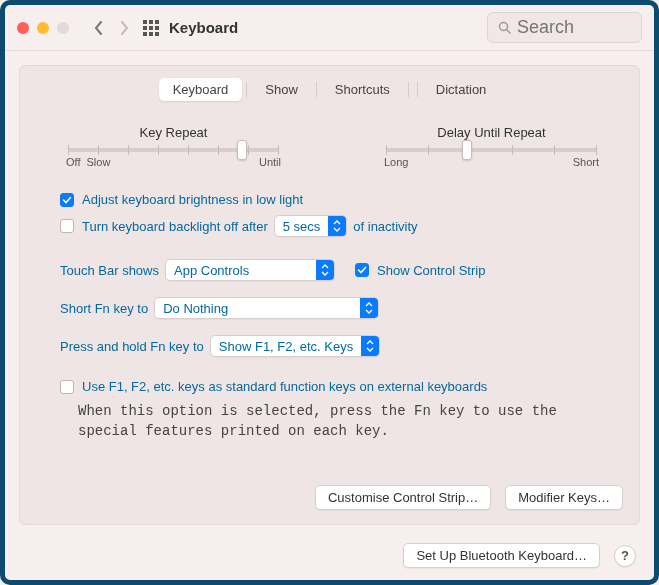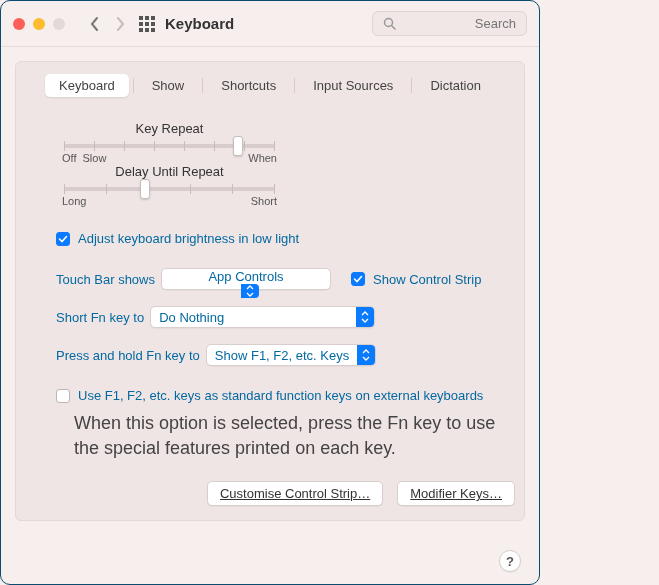--- a/index.html
+++ b/index.html
@@ -3,59 +3,59 @@
 <meta charset="utf-8">
 <style>
   * { box-sizing: border-box; margin: 0; padding: 0; }
   html, body { width: 659px; height: 585px; overflow: hidden; }
   body {
     font-family: -apple-system, "Helvetica Neue", Arial, sans-serif;
     font-size: 13px;
     background: #f7eeee;
     color: #333;
   }
-  .window { width: 540px; height: 585px; background: #f7eeee; border: 1px solid #0c4a6e; border-radius: 10px; position: relative; }
+  .window { width: 659px; height: 585px; background: #f7eeee; border: 5px solid #0c4a6e; border-radius: 10px; position: relative; }
   .titlebar { height: 46px; display: flex; align-items: center; padding: 0 12px; border-bottom: 1px solid #e4dada; }
   .traffic { display: flex; gap: 8px; margin-right: 16px; }
   .dot { width: 12px; height: 12px; border-radius: 50%; }
   .dot.red { background: #ff5f57; }
   .dot.yellow { background: #febc2e; }
   .dot.gray { background: #e3d9d9; }
   .navbtn { width: 22px; height: 22px; display: flex; align-items: center; justify-content: center; color: #888; margin: 0 2px; }
   .grid-icon { margin: 0 10px 0 6px; display: grid; grid-template-columns: repeat(3,4px); grid-template-rows: repeat(3,4px); gap: 2px; }
   .grid-icon span { background: #555; width: 4px; height: 4px; }
   .wintitle { font-weight: 600; font-size: 15px; color: #333; }
   .searchwrap { margin-left: auto; display: flex; align-items: center; background: #f1e7e7; border: 1px solid #e0d5d5; border-radius: 6px; padding: 4px 10px; width: 155px; color: #999; }
   .searchwrap svg { margin-right: 6px; flex-shrink: 0; }
-  .searchwrap input { border: none; background: transparent; outline: none; font-size: 13px; width: 100%; color: #555; text-align: right; }
+  .searchwrap input { border: none; background: transparent; outline: none; font-size: 18px; width: 100%; color: #555; }
   .panel { margin: 14px; background: #f0e5e5; border: 1px solid #e4d9d9; border-radius: 6px; padding-bottom: 14px; height: 460px; position: relative; }
   .tabs { display: flex; justify-content: center; margin-top: 12px; }
   .tabs .tab { padding: 4px 14px; font-size: 13px; color: #444; border-radius: 5px; cursor: default; }
   .tabs .tab.active { background: #fff; box-shadow: 0 1px 2px rgba(0,0,0,0.1); }
   .tabs .sep { width: 1px; background: #d6caca; margin: 4px 4px; }
-  .sliders-row { display: flex; padding: 24px 40px 6px 46px; flex-direction: column; }
+  .sliders-row { display: flex; justify-content: space-between; padding: 24px 40px 6px 46px; }
   .slider-group { width: 215px; }
   .slider-group .lbl { text-align: center; font-size: 13px; margin-bottom: 8px; color: #333; }
   .track { height: 4px; background: #d8cccc; border-radius: 2px; position: relative; margin: 8px 2px 4px 2px; }
   .ticks { position: absolute; top: -3px; left: 0; right: 0; display: flex; justify-content: space-between; }
   .tick { width: 1px; height: 10px; background: #c8bcbc; }
   .thumb { width: 10px; height: 20px; background: #fff; border: 1px solid #c8bcbc; border-radius: 3px; position: absolute; top: -8px; box-shadow: 0 1px 2px rgba(0,0,0,0.15); }
   .range-labels { display: flex; justify-content: space-between; font-size: 11px; color: #555; }
   .range-labels .off { margin-right: 6px; }
   .formrow { display: flex; align-items: center; padding: 4px 16px 4px 40px; font-size: 13px; color: #0369a1; }
   .formrow.indent { padding-left: 58px; font-size: 12.5px; color: #444; }
   .checkbox { width: 14px; height: 14px; border: 1px solid #c0b5b5; border-radius: 3px; background: #fff; margin-right: 8px; display: flex; align-items: center; justify-content: center; flex-shrink: 0; }
   .checkbox.checked { background: #0a7aff; border-color: #0a7aff; }
   .checkbox.checked svg { display: block; }
   .checkbox svg { display: none; }
   .select { display: inline-flex; align-items: center; background: #fff; border: 1px solid #d8cece; border-radius: 5px; height: 22px; padding: 0 0 0 8px; margin: 0 6px; box-shadow: 0 1px 1px rgba(0,0,0,0.04); }
   .select .val { padding-right: 8px; }
   .select .stepper { background: #0a7aff; width: 18px; height: 20px; border-radius: 0 4px 4px 0; display: flex; flex-direction: column; align-items: center; justify-content: center; }
-  .helptext { font-size: 18px; color: #444; line-height: 1.4; }
-  .btnrow { position: absolute; bottom: 14px; right: 9px; display: flex; gap: 14px; text-decoration: underline; }
+  .helptext { font-size: 14px; color: #444; line-height: 1.4; font-family: Liberation Mono, monospace; }
+  .btnrow { position: absolute; bottom: 14px; right: 16px; display: flex; gap: 14px; }
   .btn { background: #fff; border: 1px solid #d8cece; border-radius: 5px; padding: 4px 12px; font-size: 13px; box-shadow: 0 1px 1px rgba(0,0,0,0.05); }
   .bottomrow { position: absolute; bottom: 12px; right: 18px; display: flex; align-items: center; gap: 14px; }
   .help-circle { width: 22px; height: 22px; border-radius: 50%; background: #fff; border: 1px solid #d8cece; display: flex; align-items: center; justify-content: center; color: #555; font-weight: 600; box-shadow: 0 1px 1px rgba(0,0,0,0.05); }
   .gap8 { height: 8px; }
   .gap14 { height: 14px; }
 </style>
 </head>
 <body>
 
 <div class="window">
@@ -99,21 +99,20 @@
 
   <div class="panel">
 
     <div class="tabs">
       <div class="tab active">Keyboard</div>
       <div class="sep"></div>
       <div class="tab">Show</div>
       <div class="sep"></div>
       <div class="tab">Shortcuts</div>
       <div class="sep"></div>
-      <div class="tab">Input Sources</div>
       <div class="sep"></div>
       <div class="tab">Dictation</div>
     </div>
 
     <div class="sliders-row">
       <div class="slider-group">
         <div class="lbl">Key Repeat</div>
         <div class="track">
           <div class="ticks">
               <div class="tick"></div>
@@ -122,21 +121,21 @@
               <div class="tick"></div>
               <div class="tick"></div>
               <div class="tick"></div>
               <div class="tick"></div>
               <div class="tick"></div>
             </div>
           <div class="thumb" style="left: 80%;"></div>
         </div>
         <div class="range-labels">
           <span><span class="off">Off</span><span>Slow</span></span>
-          <span>When</span>
+          <span>Until</span>
         </div>
       </div>
       <div class="slider-group">
         <div class="lbl">Delay Until Repeat</div>
         <div class="track">
           <div class="ticks">
               <div class="tick"></div>
               <div class="tick"></div>
               <div class="tick"></div>
               <div class="tick"></div>
@@ -156,26 +155,42 @@
 
     <div class="formrow">
       <div class="checkbox checked">
         <svg width="10" height="10" viewBox="0 0 10 10">
             <path d="M1.5 5 L4 7.5 L8.5 2.5" stroke="#fff" stroke-width="1.6" fill="none" stroke-linecap="round"></path>
           </svg>
       </div>
       <span>Adjust keyboard brightness in low light</span>
     </div>
 
+    <div class="formrow">
+      <div class="checkbox">
+        
+      </div>
+      <span>Turn keyboard backlight off after</span>
+      <div class="select">
+        <span class="val">5 secs</span>
+        <span class="stepper">
+          <svg width="8" height="14" viewBox="0 0 8 14">
+              <path d="M1 5 L4 2 L7 5" stroke="#fff" stroke-width="1.3" fill="none"></path>
+              <path d="M1 9 L4 12 L7 9" stroke="#fff" stroke-width="1.3" fill="none"></path>
+            </svg>
+        </span>
+      </div>
+      <span>of inactivity</span>
+    </div>
 
     <div class="gap14"></div>
 
     <div class="formrow">
       <span>Touch Bar shows</span>
-      <div class="select" style="width:170px;flex-direction:column;">
+      <div class="select" style="width:170px;">
         <span class="val" style="flex:1;">App Controls</span>
         <span class="stepper">
           <svg width="8" height="14" viewBox="0 0 8 14">
               <path d="M1 5 L4 2 L7 5" stroke="#fff" stroke-width="1.3" fill="none"></path>
               <path d="M1 9 L4 12 L7 9" stroke="#fff" stroke-width="1.3" fill="none"></path>
             </svg>
         </span>
       </div>
       <div style="width:14px;"></div>
       <div class="checkbox checked">
@@ -229,16 +244,17 @@
     </div>
 
     <div class="btnrow">
       <div class="btn">Customise Control Strip…</div>
       <div class="btn">Modifier Keys…</div>
     </div>
 
   </div>
 
   <div class="bottomrow">
+    <div class="btn">Set Up Bluetooth Keyboard…</div>
     <div class="help-circle">?</div>
   </div>
 
 </div>
 
 </body></html>

